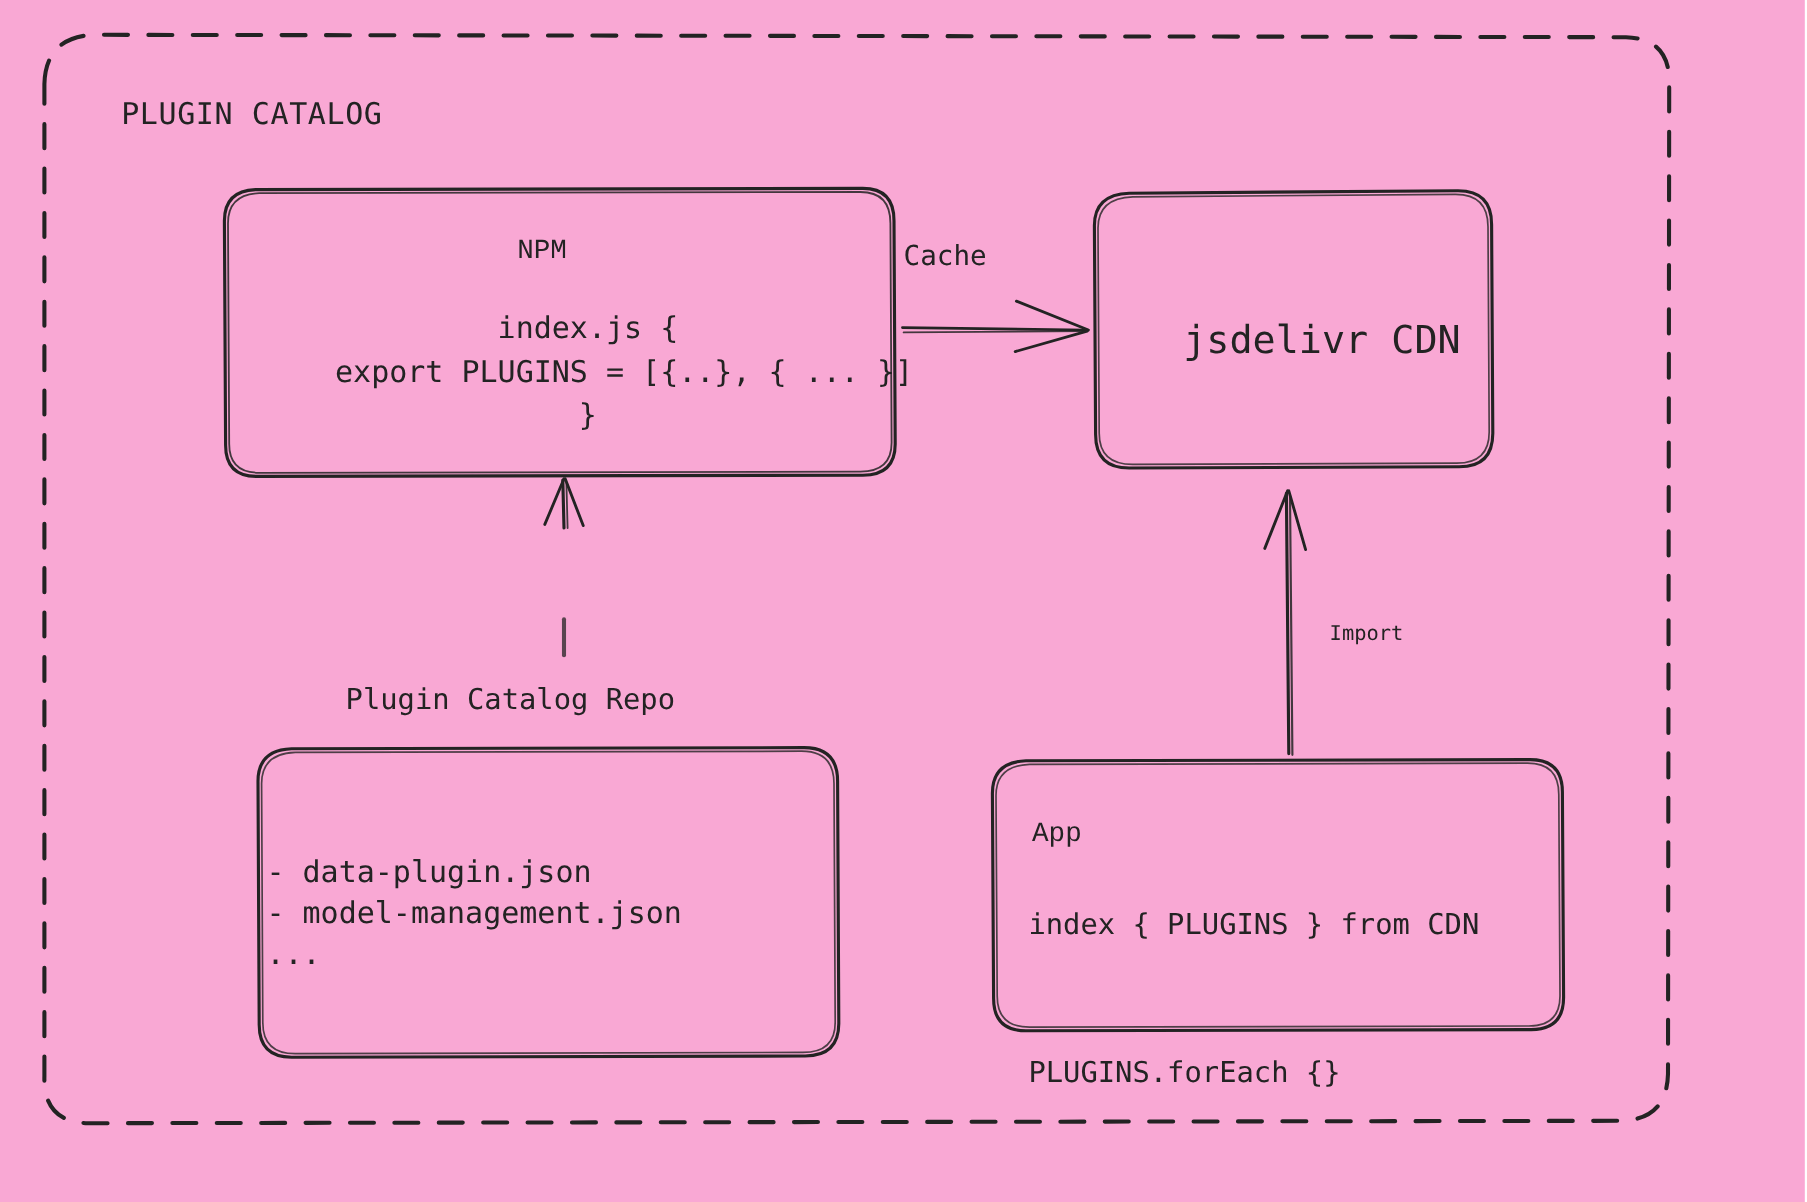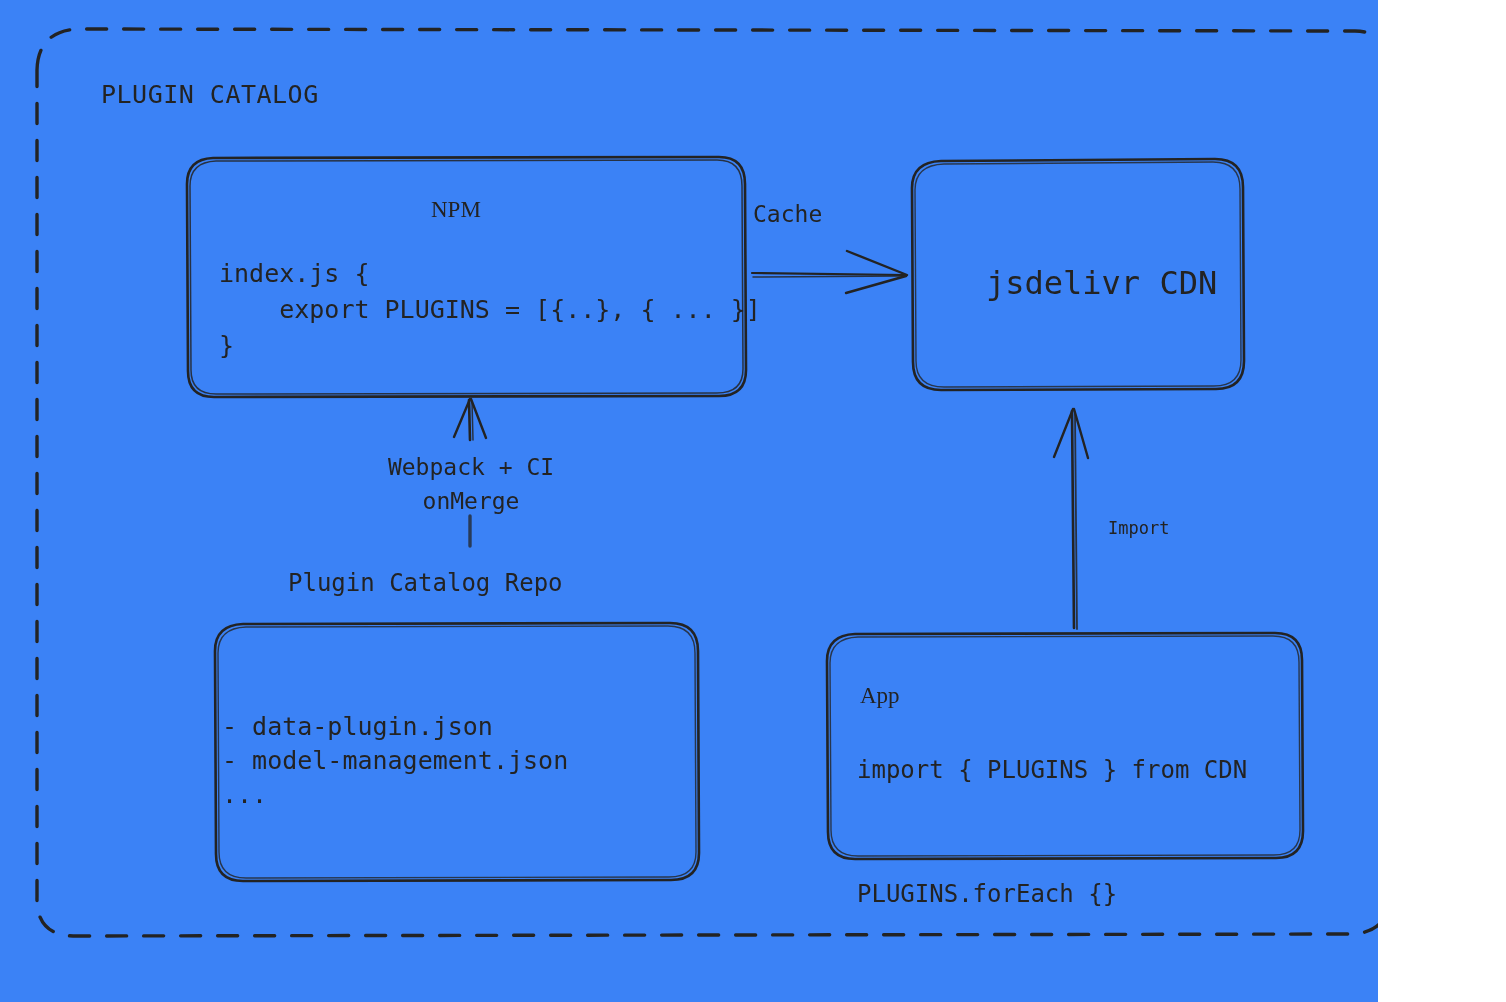--- a/index.html
+++ b/index.html
@@ -5,59 +5,60 @@
   html, body {
     margin: 0;
     padding: 0;
     background: #ffffff;
   }
   body {
     font-family: "DejaVu Sans Mono", monospace;
   }
   #canvas {
     position: relative;
-    width: 1378px;
+    width: 1504px;
     height: 1002px;
-    background: #3b82f6;
+    background: #f9a8d4;
     overflow: hidden;
   }
   #sketch {
     position: absolute;
     top: 0;
     left: 0;
     width: 1506px;
     height: 1002px;
   }
   .lbl {
     position: absolute;
     color: #232323;
     white-space: pre;
     line-height: 1.0;
   }
   .mono {
     font-family: "DejaVu Sans Mono", monospace;
   }
   .sans {
-    font-family: Liberation Serif, serif;
+    font-family: Liberation Mono, monospace;
   }
 
   
   #catalog-title {
     left: 101px;  top: 82px;
     font-size: 25px;
     letter-spacing: 0.5px;
   }
   #npm-title {
     left: 431px;  top: 198px;
     font-size: 23px;
   }
   #npm-code {
     left: 219px;  top: 256px;
     font-size: 25px;
     line-height: 36px;
+    text-align: center;
   }
   #cdn-title {
     left: 986px;  top: 267px;
     font-size: 32px;
   }
   #cache-label {
     left: 753px;  top: 203px;
     font-size: 23px;
   }
   #webpack-label {
@@ -221,30 +222,28 @@
   <div class="lbl sans" id="npm-title">NPM</div>
 
   <div class="lbl mono" id="npm-code">index.js {
     export PLUGINS = [{..}, { ... }]
 }</div>
 
   <div class="lbl mono" id="cdn-title">jsdelivr CDN</div>
 
   <div class="lbl mono" id="cache-label">Cache</div>
 
-  <div class="lbl mono" id="webpack-label">Webpack + CI
-onMerge</div>
 
   <div class="lbl mono" id="repo-code">- data-plugin.json
 - model-management.json
 ...</div>
 
   <div class="lbl mono" id="repo-title">Plugin Catalog Repo</div>
 
   <div class="lbl sans" id="app-title">App</div>
 
-  <div class="lbl mono" id="app-code">import { PLUGINS } from CDN
+  <div class="lbl mono" id="app-code">index { PLUGINS } from CDN
 
 PLUGINS.forEach {}</div>
 
   <div class="lbl mono" id="import-label">Import</div>
 
 </div>
 
 </body></html>

